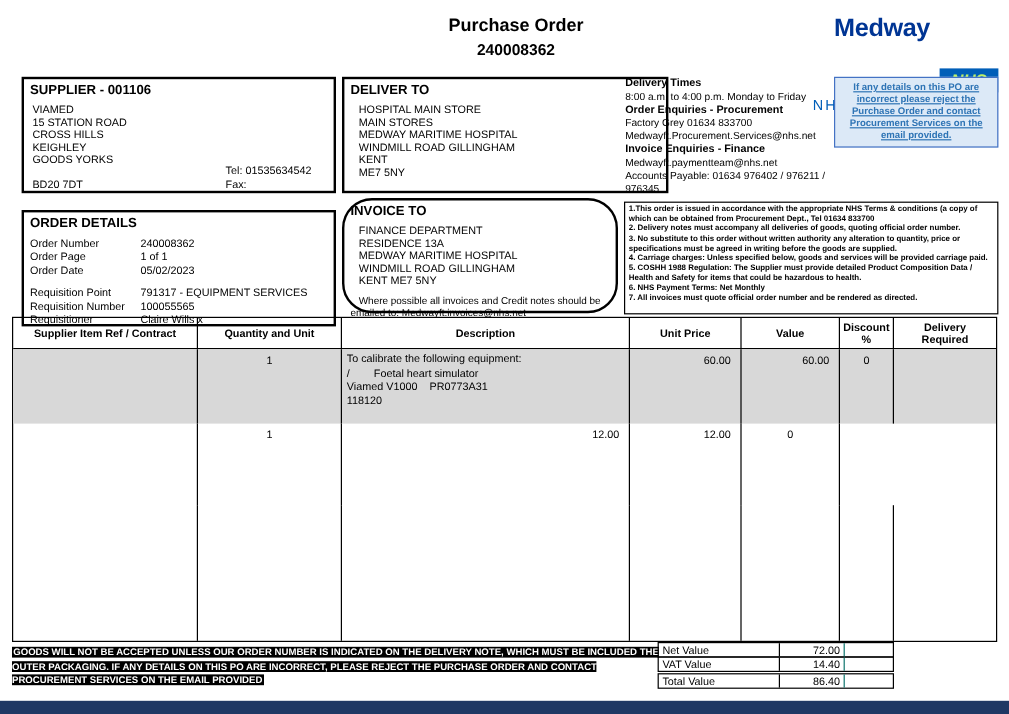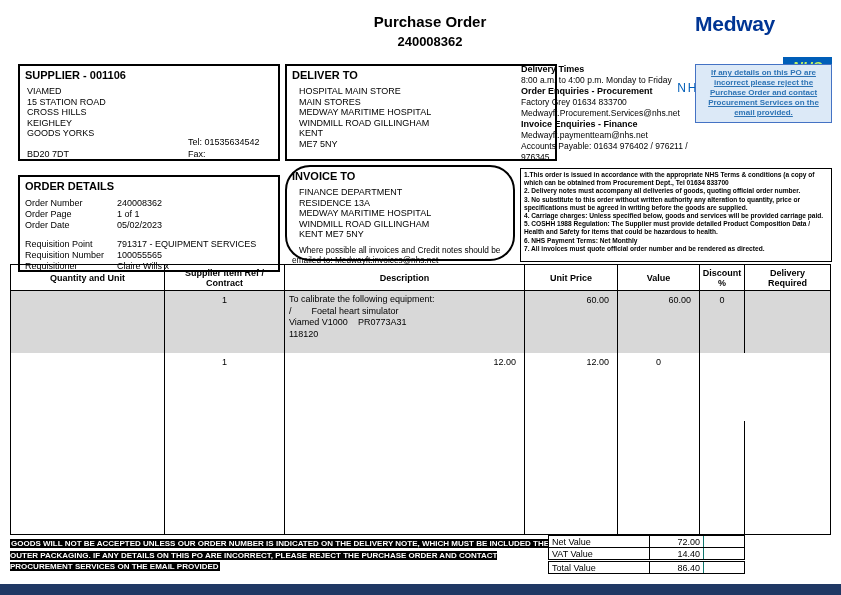--- a/index.html
+++ b/index.html
@@ -185,22 +185,22 @@
     <div>2. Delivery notes must accompany all deliveries of goods, quoting official order number.</div>
     <div>3. No substitute to this order without written authority any alteration to quantity, price or specifications must be agreed in writing before the goods are supplied.</div>
     <div>4. Carriage charges: Unless specified below, goods and services will be provided carriage paid.</div>
     <div>5. COSHH 1988 Regulation: The Supplier must provide detailed Product Composition Data / Health and Safety for items that could be hazardous to health.</div>
     <div>6. NHS Payment Terms: Net Monthly</div>
     <div>7. All invoices must quote official order number and be rendered as directed.</div>
   </div>
 
   <div class="po-table">
     <div class="t-row t-head">
+      <div class="t-cell">Supplier Item Ref / Contract</div>
       <div class="t-cell">Quantity and Unit</div>
-      <div class="t-cell">Supplier Item Ref / Contract</div>
       <div class="t-cell">Description</div>
       <div class="t-cell">Unit Price</div>
       <div class="t-cell">Value</div>
       <div class="t-cell">Discount
 %</div>
       <div class="t-cell">Delivery
 Required</div>
     </div>
 
     <div class="t-row t-body shade r1">

